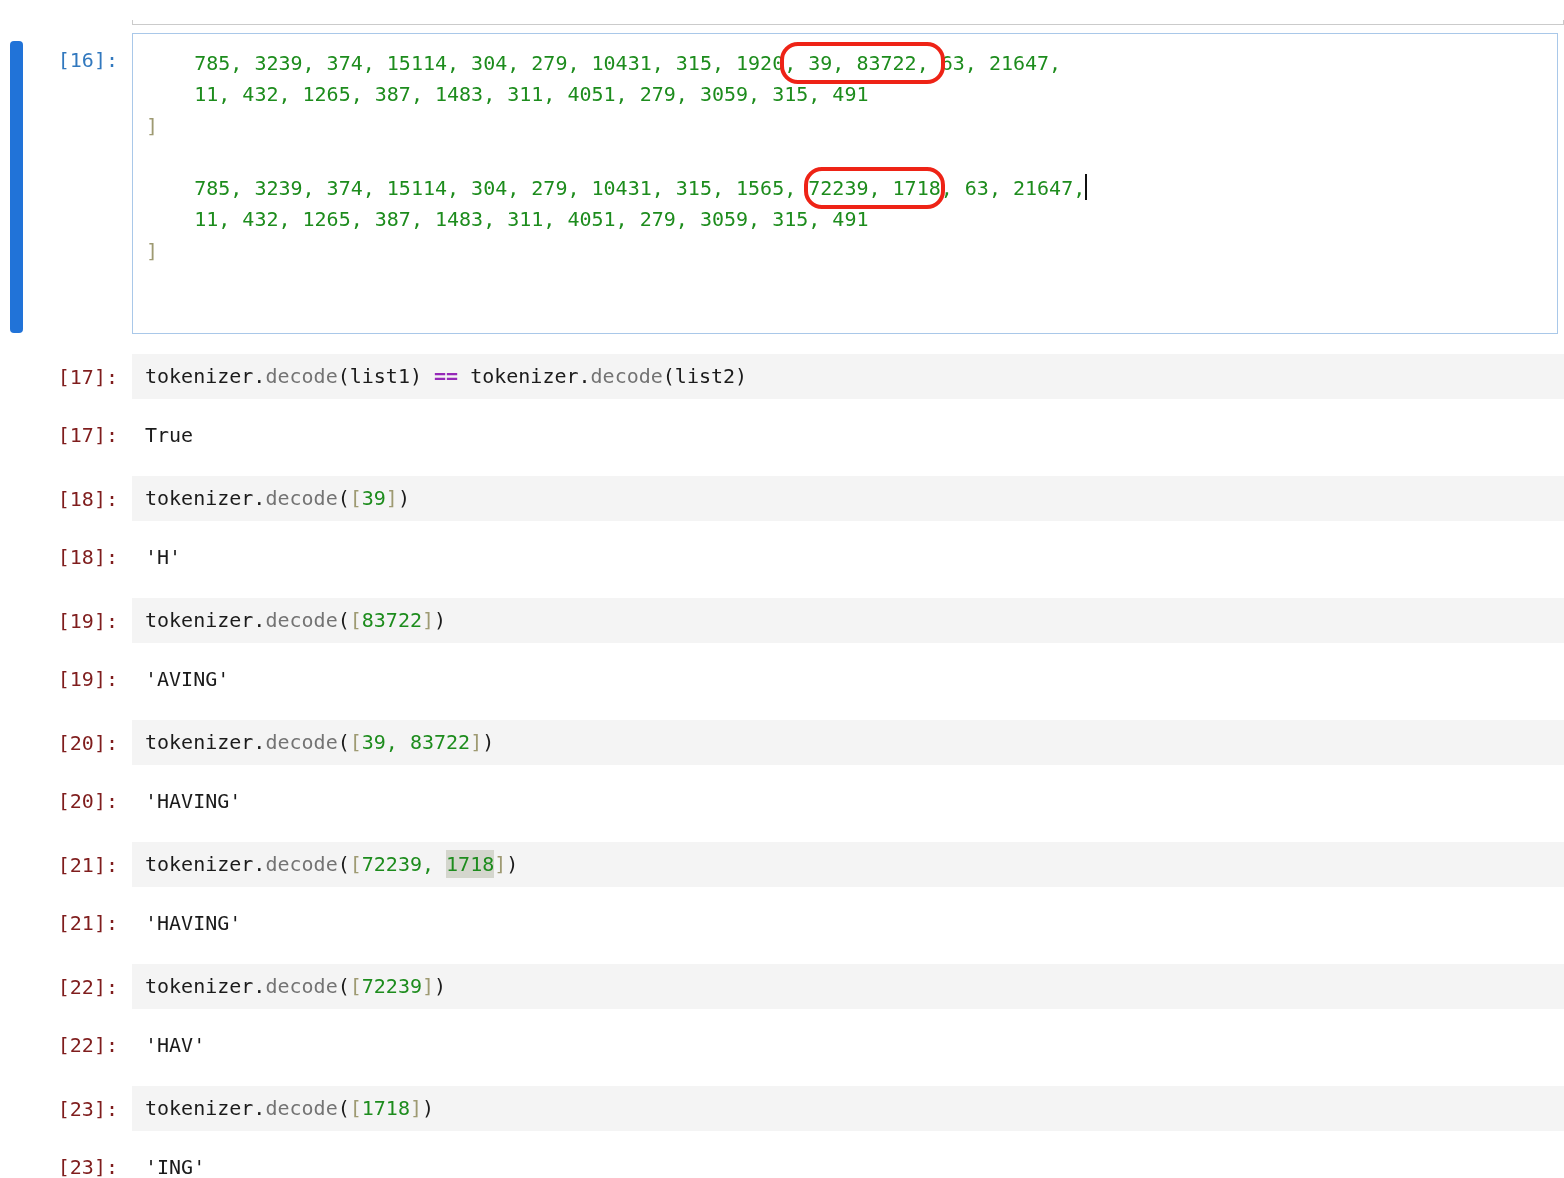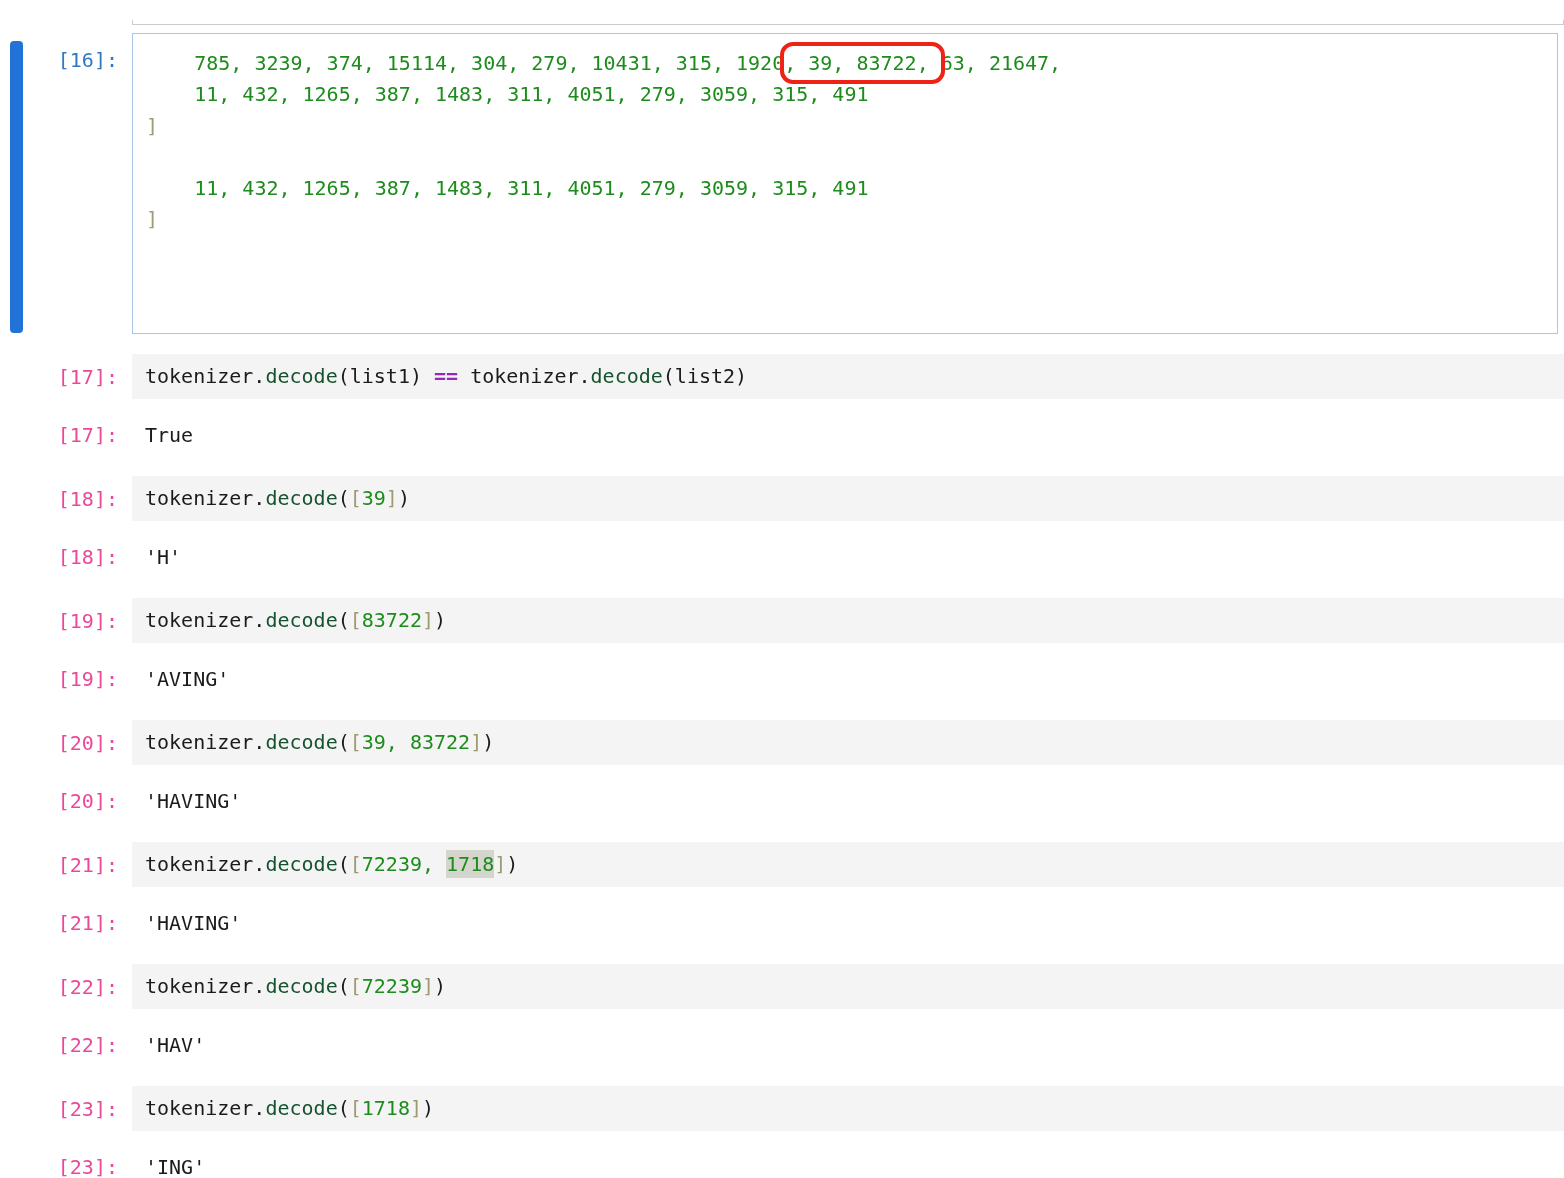--- a/index.html
+++ b/index.html
@@ -4,54 +4,55 @@
 <style>
   html,body{margin:0;padding:0;background:#fff;}
   .nb{position:relative;width:1564px;height:1178px;overflow:hidden;background:#fff;
       font-family:"DejaVu Sans Mono","Liberation Mono",monospace;font-size:20px;color:#1b1b1b;margin-top:20px;}
   .prevEdge{position:absolute;left:132px;right:0;top:-18px;height:21px;background:#fff;border:1px solid #cbcbcb;}
   .cells{position:absolute;top:13px;left:0;right:0;}
   .row{position:relative;width:100%;}
   .row.input{height:45px;margin-bottom:20px;}
   .row.input.active{height:301px;}
   .row.output{height:31px;margin-bottom:26px;}
-  .p{position:absolute;left:0;top:0;bottom:0;width:118px;color:#ec4899;
+  .p{position:absolute;left:0;top:0;bottom:0;width:118px;color:#7f1d1d;
      display:flex;align-items:center;justify-content:flex-end;white-space:pre;}
   .active .p{color:#3178be;align-items:flex-start;padding-top:15px;}
   .inbox{position:absolute;left:132px;right:0;top:0;bottom:0;background:#f4f4f4;
          display:flex;align-items:center;padding-left:13px;overflow:hidden;}
   .active .inbox{background:#fff;border:1px solid #a9c8e9;right:6px;display:block;
                  padding:14px 0 0 13px;}
   .bar{position:absolute;left:10px;top:8px;width:13px;height:292px;border-radius:4px;background:#2173d8;}
   .cline{height:31.3px;line-height:31.3px;white-space:pre;}
   .outtext{position:absolute;left:145px;top:0;bottom:0;display:flex;align-items:center;white-space:pre;}
   .seg{white-space:pre;}
   .seg.tx{color:#1b1b1b;}
-  .seg.fn{color:#14532d;}
+  .seg.fn{color:#737373;}
   .seg.op{color:#9629b8;font-weight:bold;}
   .seg.num{color:#1d8c1d;}
   .seg.br{color:#9e9a72;}
-  .seg.redbox{outline:4px solid #ee2316;outline-offset:0;border-radius:9px;padding:5px 0;}
+  .seg.redbox{outline:4px solid #ee2316;outline-offset:0;border-radius:14px;padding:5px 0;}
   .seg.hl{background:#d4d6cd;padding:2px 0;}
   .seg.cursor{display:inline-block;width:2px;height:26px;background:#111;vertical-align:-5px;}
 </style>
 </head>
 <body>
 
 <div class="nb">
   <div class="prevEdge"></div>
   <div class="cells">
       <div class="row input active">
         <div class="bar"></div>
         <div class="p">[16]:</div>
         <div class="inbox">
           <div class="cline"><span class="seg tx">    </span><span class="seg num">785, 3239, 374, 15114, 304, 279, 10431, 315, 1920</span><span class="seg num redbox">, 39, 83722, </span><span class="seg num">63, 21647,</span></div>
           <div class="cline"><span class="seg tx">    </span><span class="seg num">11, 432, 1265, 387, 1483, 311, 4051, 279, 3059, 315, 491</span></div>
           <div class="cline"><span class="seg br">]</span></div>
           <div class="cline"></div>
+          <div class="cline"><span class="seg tx">    </span><span class="seg num">785, 3239, 374, 15114, 304, 279, 10431, 315, 1565, </span><span class="seg num redbox">72239, 1718</span><span class="seg num">, 63, 21647,</span><span class="seg cursor"></span></div>
           <div class="cline"><span class="seg tx">    </span><span class="seg num">11, 432, 1265, 387, 1483, 311, 4051, 279, 3059, 315, 491</span></div>
           <div class="cline"><span class="seg br">]</span></div>
         </div>
       </div>
       <div class="row input">
         <div class="p">[17]:</div>
         <div class="inbox">
           <div class="cline"><span class="seg tx">tokenizer.</span><span class="seg fn">decode</span><span class="seg tx">(list1) </span><span class="seg op">==</span><span class="seg tx"> tokenizer.</span><span class="seg fn">decode</span><span class="seg tx">(list2)</span></div>
         </div>
       </div>

